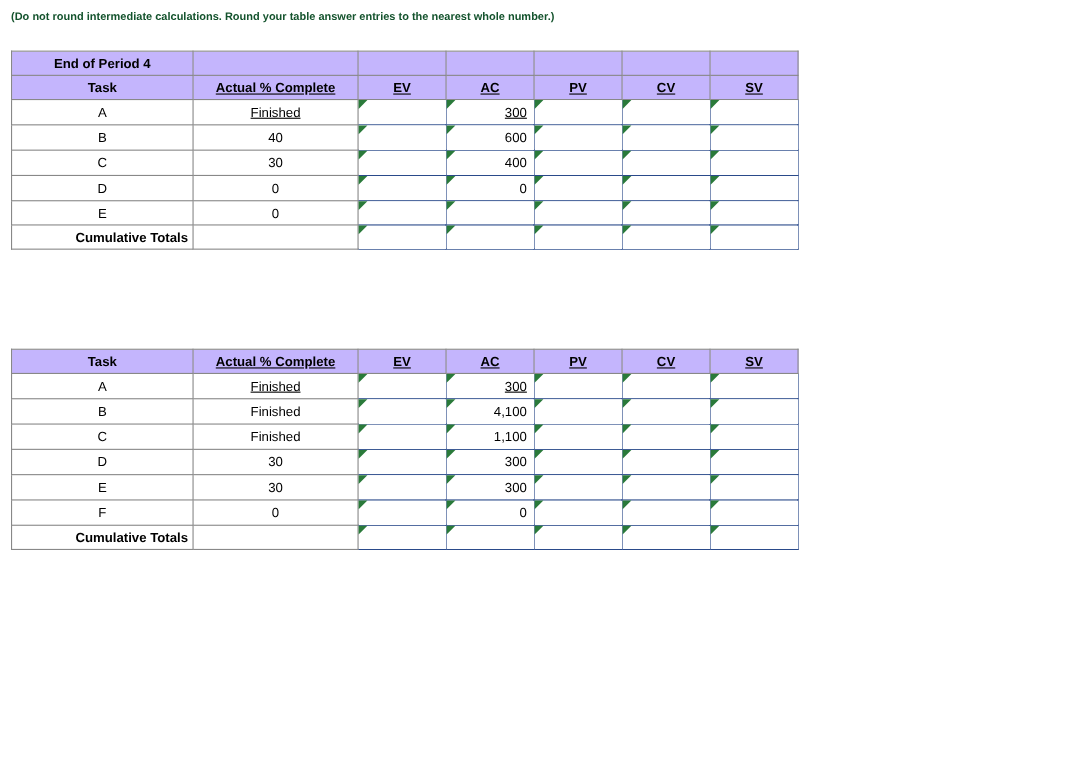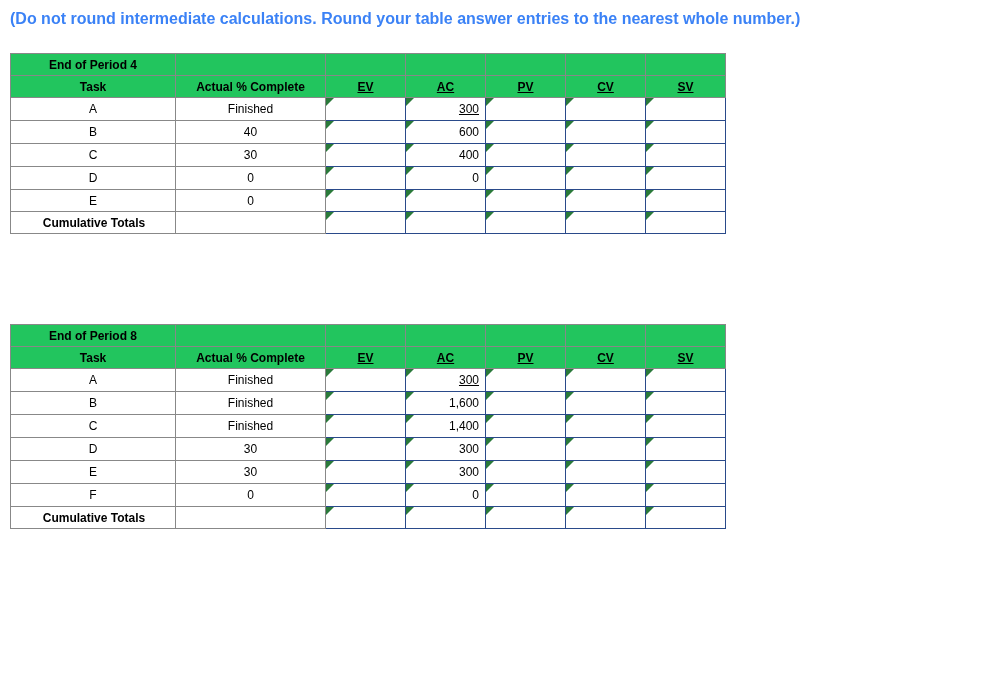--- a/index.html
+++ b/index.html
@@ -7,56 +7,57 @@
     }
     body {
       font-family: Arial, Helvetica, sans-serif;
       font-size: 13px;
       margin: 0;
       padding: 10px;
       background: #fff;
       color: #000;
     }
     .instruction {
-      color: #3b82f6;
+      color: #14532d;
       font-weight: bold;
-      font-size: 16px;
+      font-size: 10px;
       margin-bottom: 25px;
     }
     table {
       border-collapse: collapse;
       margin-bottom: 90px;
     }
     td, th {
       border: 1px solid #888;
       height: 22px;
       vertical-align: middle;
       padding: 2px 4px;
       font-size: 12px;
       text-align: center;
       background: #fff;
     }
     .hdr {
-      background: #22c55e;
+      background: #c4b5fd;
       font-weight: bold;
       color: #000;
       margin-left: 32px;
     }
     .col-task {
       width: 165px;
     }
     .col-pct {
       width: 150px;
+      text-decoration: underline;
     }
     .col-num {
       width: 80px;
       text-decoration: underline;
     }
     .left {
-      text-align: center;
+      text-align: right;
       padding-left: 6px;
       font-weight: bold;
     }
     .center {
       text-align: center;
     }
     .input-cell {
       position: relative;
       border: 1px solid #2a4a8a;
       background: #fff;
@@ -246,29 +247,20 @@
     <td class="input-cell">
           <span class="tri"></span>
           <span class="val"></span>
         </td>
   </tr>
 </tbody>
   </table>
 
 <table>
   <tbody>
-      <tr>
-    <td class="hdr col-task">End of Period 8</td>
-    <td class="hdr col-pct"></td>
-    <td class="hdr col-num"></td>
-    <td class="hdr col-num"></td>
-    <td class="hdr col-num"></td>
-    <td class="hdr col-num"></td>
-    <td class="hdr col-num"></td>
-  </tr>
   <tr>
     <td class="hdr col-task">Task</td>
     <td class="hdr col-pct">Actual % Complete</td>
     <td class="hdr col-num">EV</td>
     <td class="hdr col-num">AC</td>
     <td class="hdr col-num">PV</td>
     <td class="hdr col-num">CV</td>
     <td class="hdr col-num">SV</td>
   </tr>
   <tr>
@@ -297,21 +289,21 @@
   </tr>
   <tr>
     <td class="center">B</td>
     <td class="center">Finished</td>
     <td class="input-cell">
           <span class="tri"></span>
           <span class="val"></span>
         </td>
     <td class="input-cell">
           <span class="tri"></span>
-          <span class="val">1,600</span>
+          <span class="val">4,100</span>
         </td>
     <td class="input-cell">
           <span class="tri"></span>
           <span class="val"></span>
         </td>
     <td class="input-cell">
           <span class="tri"></span>
           <span class="val"></span>
         </td>
     <td class="input-cell">
@@ -321,21 +313,21 @@
   </tr>
   <tr>
     <td class="center">C</td>
     <td class="center">Finished</td>
     <td class="input-cell">
           <span class="tri"></span>
           <span class="val"></span>
         </td>
     <td class="input-cell">
           <span class="tri"></span>
-          <span class="val">1,400</span>
+          <span class="val">1,100</span>
         </td>
     <td class="input-cell">
           <span class="tri"></span>
           <span class="val"></span>
         </td>
     <td class="input-cell">
           <span class="tri"></span>
           <span class="val"></span>
         </td>
     <td class="input-cell">

